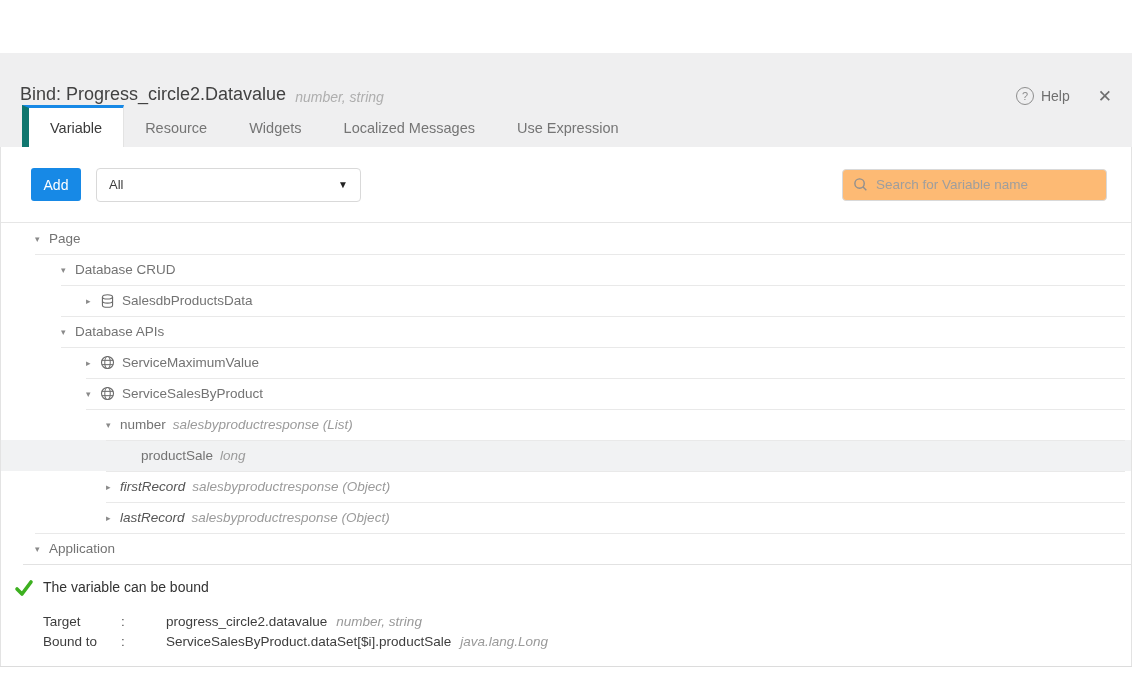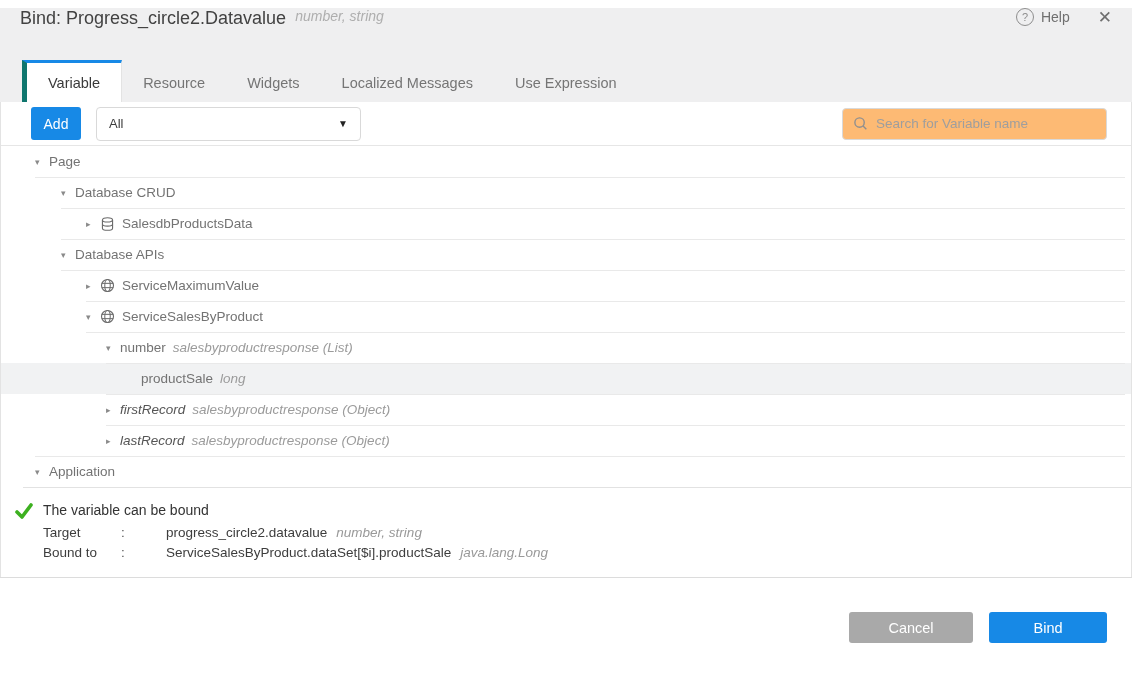--- a/index.html
+++ b/index.html
@@ -2,41 +2,41 @@
 <html><head>
 <meta charset="utf-8">
 <style>
   * { margin:0; padding:0; box-sizing:border-box; }
   html,body { width:1132px; height:675px; background:#fff;
     font-family:"Liberation Sans", sans-serif; color:#444; overflow:hidden; }
   .dialog { width:1132px; height:675px; position:relative; background:#fff; }
   .top-strip { height:8px; background:#fff; }
 
   
-  .header { height:52px; background:#efeff0; display:flex; align-items:flex-start; padding:0 20px; }
+  .header { height:52px; background:#efeff0; display:flex; align-items:flex-end; padding:0 20px;margin-top:45px; }
   .title { font-size:18px; color:#424242; }
   .title-hint { font-size:14px; color:#aeaeae; font-style:italic; margin-left:9px; }
   .header-right { margin-left:auto; display:flex; align-items:center; gap:14px; }
   .help-btn { display:flex; align-items:center; gap:7px; color:#6f6f6f; font-size:14px; cursor:pointer; }
   .help-circle { width:18px; height:18px; border:1.4px solid #8e8e8e; border-radius:50%;
     display:flex; align-items:center; justify-content:center; font-size:11px; color:#8e8e8e; }
   .close-x { color:#6f6f6f; font-size:17px; margin-left:14px; cursor:pointer; line-height:1; }
 
   
   .tabstrip { height:42px; background:#efeff0; display:flex; align-items:stretch; padding-left:22px; }
   .tab { padding:0 21px; display:flex; align-items:center; font-size:14.5px; color:#757575;
     cursor:pointer; border-top:3px solid transparent; }
   .tab.active { background:#fff; color:#3a3a3a; border-top:3px solid #1789e6;
-    border-left:5px solid #0f766e; border-right:1px solid #e3e3e3; }
+    border-left:7px solid #0f766e; border-right:1px solid #e3e3e3; }
 
   
   .panel { border-left:1px solid #e3e3e3; border-right:1px solid #e3e3e3; background:#fff; }
 
   
-  .toolbar { height:44px; display:flex; align-items:center; border-bottom:1px solid #e6e6e6; padding:0 24px 0 30px; }
+  .toolbar { height:76px; display:flex; align-items:center; border-bottom:1px solid #e6e6e6; padding:0 24px 0 30px; }
   .btn { border:none; border-radius:3px; color:#fff; font-size:14px;
     font-family:"Liberation Sans", sans-serif; cursor:pointer; }
   .add-btn { width:50px; height:33px; background:#1789e6; }
   .filter-select { margin-left:15px; width:265px; height:33px; border:1px solid #d9d9d9; border-radius:4px;
     display:flex; align-items:center; padding:16px 12px; font-size:13px; color:#3c3c3c; cursor:pointer; background:#fff; }
   .filter-caret { margin-left:auto; font-size:10px; color:#222; }
   .search-wrap { margin-left:auto; width:265px; height:32px; border:1px solid #d9d9d9; border-radius:4px;
     display:flex; align-items:center; padding:0 10px; background:#fdba74; }
   .search-wrap svg { flex:0 0 auto; }
   .search-input { border:none; outline:none; flex:1; margin-left:8px; font-size:13.5px; color:#444;
@@ -54,21 +54,21 @@
   .node-label { color:#737373; }
   .node-label.italic { font-style:italic; color:#555; }
   .node-type { margin-left:7px; font-style:italic; color:#9b9b9b; }
   .tree-bottom { border-top:1px solid #e2e2e2; margin-left:22px; }
 
   
   .status { padding:12px 0 14px 14px; border-bottom:1px solid #dcdcdc; margin-left:-1px; margin-right:-1px; }
   .status-head { display:flex; align-items:flex-start; }
   .check-icon { width:20px; height:20px; margin-top:1px; }
   .status-msg { margin-left:9px; font-size:14px; color:#333; line-height:20px; }
-  .status-grid { margin-left:29px; margin-top:2px; }
+  .status-grid { margin-left:29px; margin-top:14px; }
   .status-line { display:flex; font-size:13.5px; line-height:20px; color:#3d3d3d; }
   .status-label { width:78px; }
   .status-colon { width:45px; color:#555; }
   .status-type { margin-left:9px; font-style:italic; color:#999; }
 
   
   .footer { display:flex; justify-content:flex-end; align-items:center; gap:16px; padding:34px 25px 0 0; }
   .cancel-btn { width:124px; height:31px; background:#a9a9a9; font-size:14.5px; }
   .bind-btn { width:118px; height:31px; background:#1789e6; font-size:14.5px; }
 </style>

